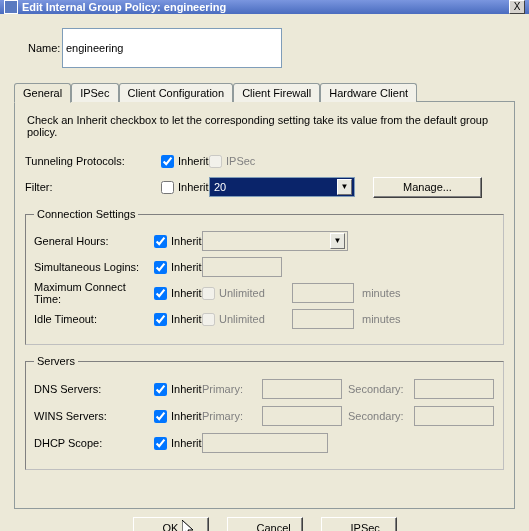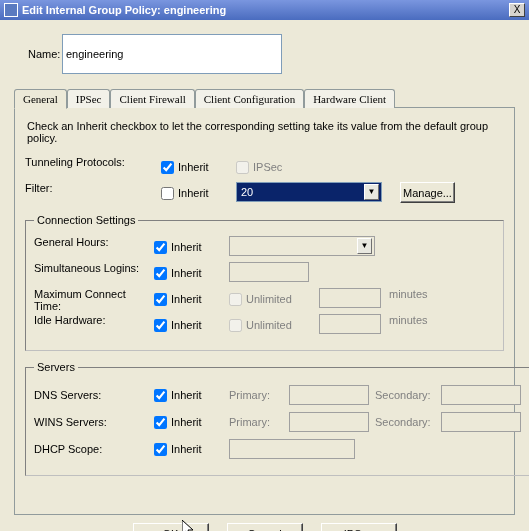--- a/index.html
+++ b/index.html
@@ -9,21 +9,21 @@
     font-size: 11px;
     background: #ece9d8;
     color: #000;
     width: 529px;
     height: 531px;
     overflow: hidden;
   }
   .titlebar {
     background: linear-gradient(#7a96df, #4a6cbf);
     color: #fff;
-    height: 20px;
+    height: 14px;
     display: flex;
     align-items: center;
     padding: 0 4px;
     font-size: 11px;
   }
   .titlebar .icon {
     width: 14px; height: 14px;
     background: #5a7ac0;
     border: 1px solid #fff;
     margin-right: 4px;
@@ -57,47 +57,47 @@
   .tab {
     padding: 3px 8px;
     border: 1px solid #919b9c;
     border-bottom: none;
     background: #ece9d8;
     margin-right: 0px;
     border-radius: 3px 3px 0 0;
     position: relative;
     top: 1px;
     cursor: pointer;
-    font-family: Liberation Serif, serif;
   }
   .tab.active {
     background: #ece9d8;
     z-index: 2;
     border-bottom: 1px solid #ece9d8;
     margin-bottom: -1px;
   }
   .tab:not(.active) { background: #f2f1e9; }
   .tabpanel {
     border: 1px solid #919b9c;
     padding: 10px 10px 14px 10px;
     background: #ece9d8;
     height: 408px;
   }
   .instr { margin: 2px 0 12px 2px; }
   .row {
     display: flex;
+    align-items: center;
     height: 22px;
     margin: 4px 0;
   }
   .lbl { width: 136px; }
   .lbl2 { width: 120px; }
   .chk {
     display: flex;
     align-items: center;
-    width: 75px;
+    width: 48px;
   }
   .chk input { margin: 0 4px 0 0; width:13px; height:13px; }
   .chk2 {
     display: flex;
     align-items: center;
     width: 90px;
     color: #808080;
   }
   .chk2 input { margin: 0 4px 0 0; width:13px; height:13px; }
   .sel, .txt {
@@ -129,21 +129,21 @@
     line-height:14px;
   }
   .btn {
     height: 21px;
     border: 1px solid #404040;
     border-top-color:#fff;
     border-left-color:#fff;
     box-shadow: inset -1px -1px #808080, inset 1px 1px #ece9d8;
     background: #ece9d8;
     font: inherit;
-    padding: 0 2px;
+    padding: 0 29px;
     cursor: pointer;
   }
   .btn.disabled { color:#808080; cursor:default; }
   fieldset {
     border: 1px solid #bfbfbf;
     border-top-color:#808080;
     border-left-color:#808080;
     margin: 10px 0 4px 0;
     padding: 6px 8px 10px 8px;
   }
@@ -182,22 +182,22 @@
 
 <div class="content">
   <div class="name-row">
     <label>Name:</label>
     <input class="" value="engineering" style="">
   </div>
 
   <div class="tabs">
     <div class="tab active">General</div>
     <div class="tab">IPSec</div>
+    <div class="tab">Client Configuration</div>
     <div class="tab">Client Firewall</div>
-    <div class="tab">Client Configuration</div>
     <div class="tab">Hardware Client</div>
   </div>
 
   <div class="tabpanel">
     <div class="instr">Check an Inherit checkbox to let the corresponding setting take its value from the default group policy.</div>
 
     <div class="row">
       <div class="lbl">Tunneling Protocols:</div>
       <label class="chk">
         <input type="checkbox" checked="" style="">
@@ -255,21 +255,21 @@
         </label>
         <label class="chk2">
           <input type="checkbox" disabled="" style="">
             <span>Unlimited</span>
         </label>
         <input class="txt disabled" style="width: 62px;" disabled="">
         <div class="unit">minutes</div>
       </div>
 
       <div class="row">
-        <div class="lbl2">Idle Hardware:</div>
+        <div class="lbl2">Idle Timeout:</div>
         <label class="chk">
           <input type="checkbox" checked="" style="">
             <span>Inherit</span>
         </label>
         <label class="chk2">
           <input type="checkbox" disabled="" style="">
             <span>Unlimited</span>
         </label>
         <input class="txt disabled" style="width: 62px;" disabled="">
         <div class="unit">minutes</div>

